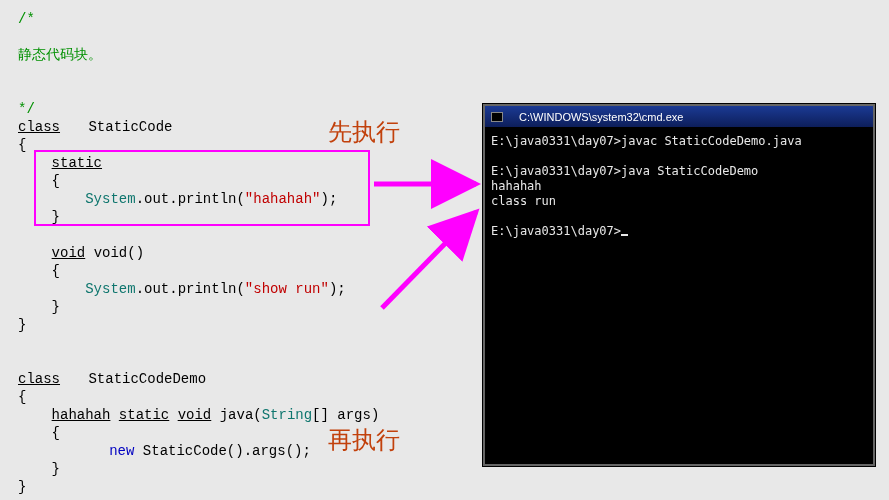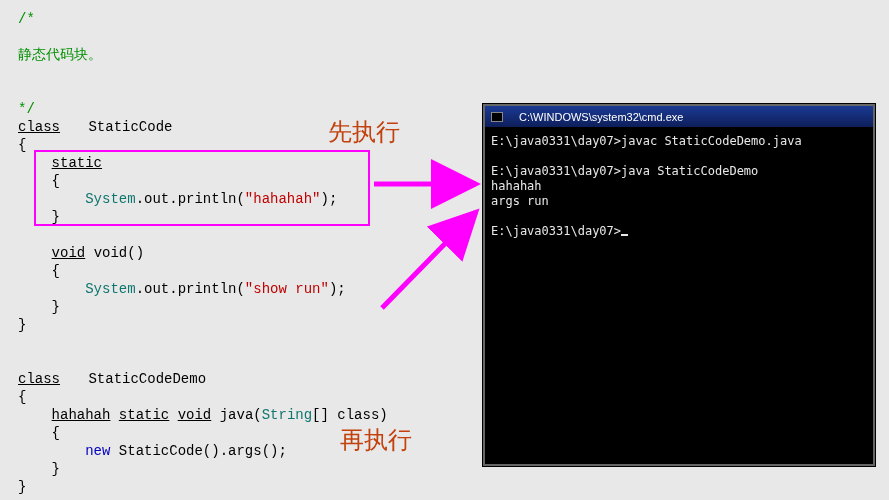--- a/index.html
+++ b/index.html
@@ -45,21 +45,21 @@
     margin-left: 14px;
     white-space: pre;
     line-height: 18px;
     color: #000;
   }
   .c-comment { color: #009000; }
   .c-keyword { color: #000000; text-decoration: underline; }
   .c-class { color: #000; margin-left: 20px; }
   .c-ident { color: #0f766e; }
   .c-string { color: #c00000; }
-  .c-new { color: #0000c0; }
+  .c-new { color: #0000c0; margin-left: 24px; }
   .highlight-box {
     position: absolute;
     border: 2px solid #ff00ff;
     pointer-events: none;
   }
   .highlight-line {
     position: absolute;
     background: #d8d8d8;
     pointer-events: none;
   }
@@ -150,31 +150,31 @@
 
     <span class="c-keyword">void</span> <span>void()</span>
     <span>{</span>
         <span class="c-ident">System</span><span>.out.println(</span><span class="c-string">"show run"</span><span>);</span>
     <span>}</span>
 <span>}</span>
 
 
 <span class="c-keyword">class</span> <span class="c-class">StaticCodeDemo</span>
 <span>{</span>
-    <span class="c-keyword">hahahah</span> <span class="c-keyword">static</span> <span class="c-keyword">void</span> <span>java</span><span>(</span><span class="c-ident">String</span><span>[] class)</span>
+    <span class="c-keyword">hahahah</span> <span class="c-keyword">static</span> <span class="c-keyword">void</span> <span>java</span><span>(</span><span class="c-ident">String</span><span>[] args)</span>
     <span>{</span>
         <span class="c-new">new</span><span> StaticCode().args();</span>
     <span>}</span>
 <span>}</span></div>
 </div>
 
 <div class="highlight-box" style="left:34px; top:150px; width:336px; height:76px;"></div>
 
 <div class="label" style="left:328px; top:116px;">先执行</div>
-<div class="label" style="left:328px; top:424px;margin-left:12px;">再执行</div>
+<div class="label" style="left:328px; top:424px;">再执行</div>
 
 <svg class="arrow-svg" style="left:370px; top:170px;" width="120" height="60">
   <defs>
     <marker id="ah1" markerWidth="12" markerHeight="12" refX="9" refY="5" orient="auto">
       <path d="M0,0 L10,5 L0,10 z" fill="#ff00ff"></path>
     </marker>
   </defs>
   <line x1="4" y1="14" x2="106" y2="14" stroke="#ff00ff" stroke-width="5" marker-end="url(#ah1)"></line>
 </svg>
 
@@ -189,16 +189,16 @@
 
 <div class="cmd">
   <div class="cmd-title">
     <span class="cmd-icon"></span>
     <span>C:\WINDOWS\system32\cmd.exe</span>
   </div>
   <div class="cmd-body"><span>E:\java0331\day07&gt;javac StaticCodeDemo.java</span>
 
 <span>E:\java0331\day07&gt;java StaticCodeDemo</span>
 <span>hahahah</span>
-<span>args run</span>
+<span>class run</span>
 
 <span>E:\java0331\day07&gt;</span><span class="cursor"></span></div>
 </div>
 
 </body></html>

